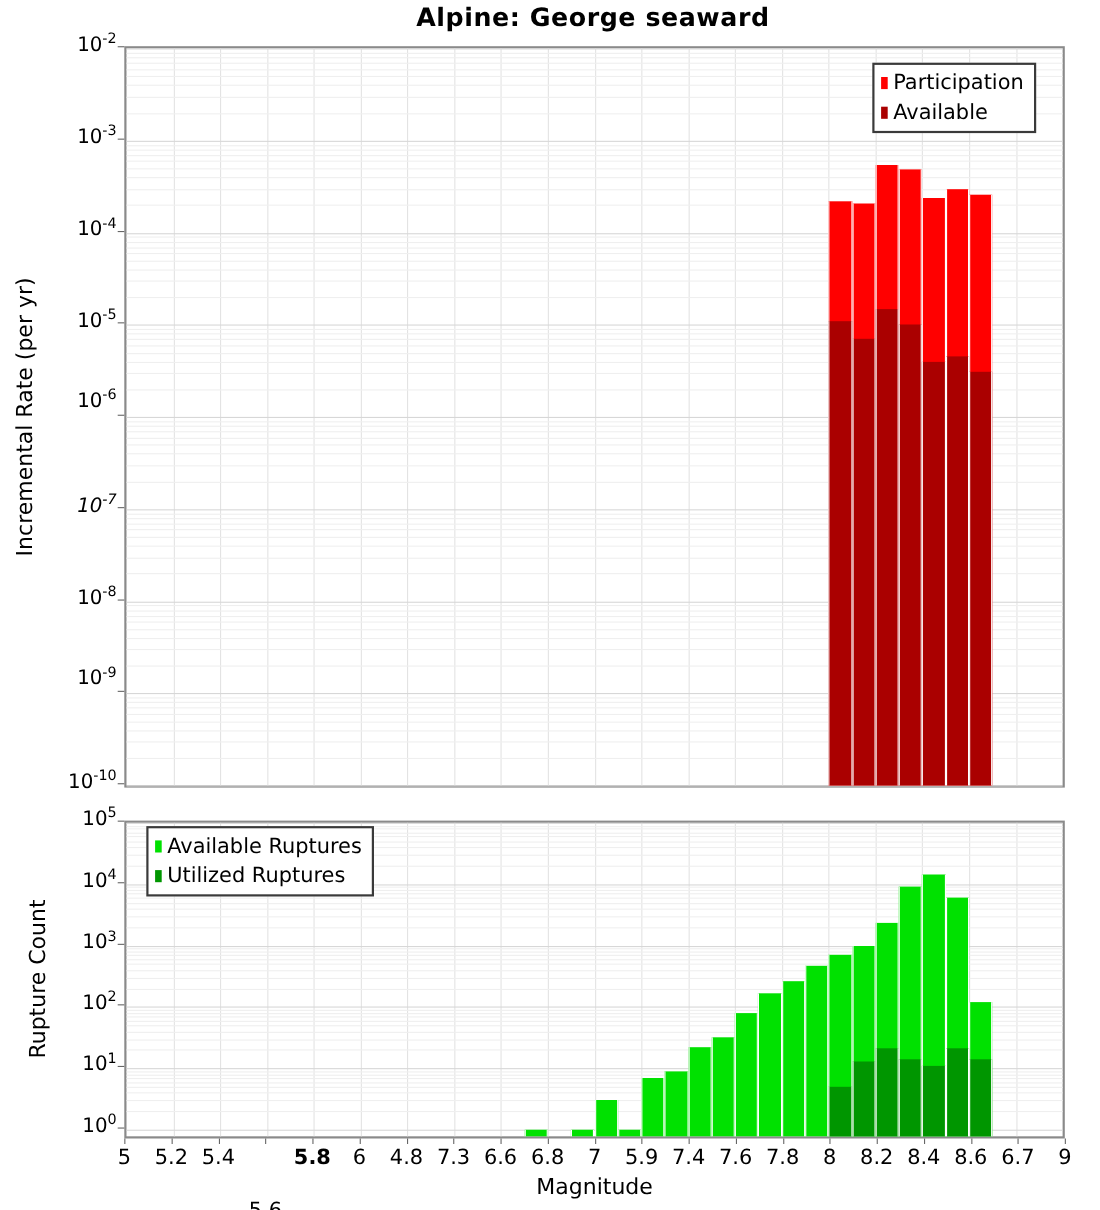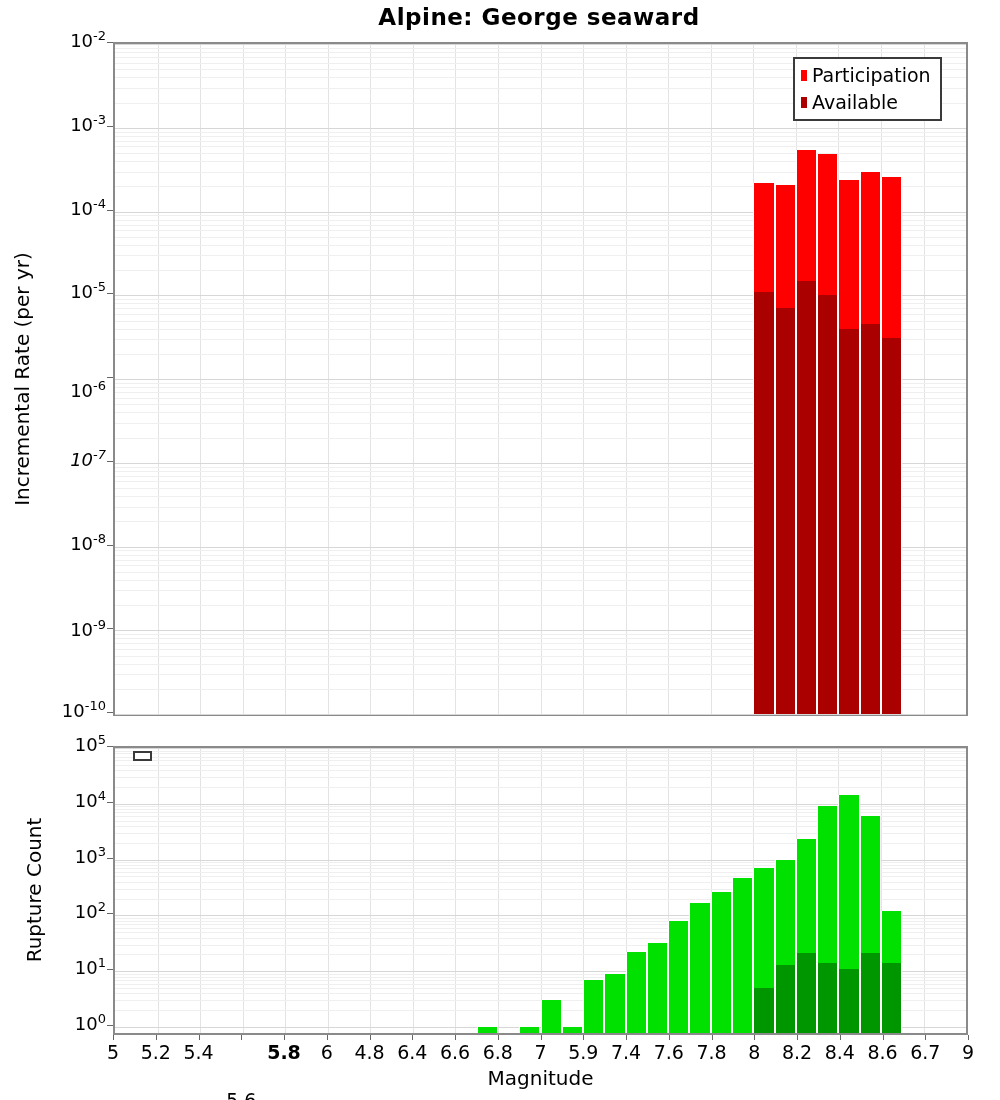--- a/index.html
+++ b/index.html
@@ -238,42 +238,50 @@
     <span class="swatch" style="background: rgb(255, 0, 0);"></span>
     <span>Participation</span>
   </div>
   <div class="legend-item">
     <span class="swatch" style="background: rgb(170, 0, 0);"></span>
     <span>Available</span>
   </div>
 </div>
 
 <div class="legend" style="left:133px;top:751px;">
+  <div class="legend-item">
+    <span class="swatch" style="background: rgb(0, 225, 0);"></span>
+    <span>Available Ruptures</span>
+  </div>
+  <div class="legend-item">
+    <span class="swatch" style="background: rgb(0, 150, 0);"></span>
+    <span>Utilized Ruptures</span>
+  </div>
 </div>
 
 <div class="ylab" style="left:22px;top:379px;transform:translate(-50%,-50%) rotate(-90deg);">Incremental Rate (per yr)</div>
 <div class="ylab" style="left:34px;top:890px;transform:translate(-50%,-50%) rotate(-90deg);">Rupture Count</div>
 <div class="xlab">Magnitude</div>
 
 <div id="ticks-layer">
     <div class="ytick" style="left: 36px; top: 28px;"><span>10</span><span class="texp">-2</span></div>
     <div class="tickmark-y" style="left: 107px; top: 42px;"></div>
     <div class="ytick" style="left: 36px; top: 111.75px;"><span>10</span><span class="texp">-3</span></div>
     <div class="tickmark-y" style="left: 107px; top: 125.75px;"></div>
     <div class="ytick" style="left: 36px; top: 195.5px;"><span>10</span><span class="texp">-4</span></div>
     <div class="tickmark-y" style="left: 107px; top: 209.5px;"></div>
     <div class="ytick" style="left: 36px; top: 279.25px;"><span>10</span><span class="texp">-5</span></div>
     <div class="tickmark-y" style="left: 107px; top: 293.25px;"></div>
-    <div class="ytick" style="left: 36px; top: 378px;"><span>10</span><span class="texp">-6</span></div>
+    <div class="ytick" style="left: 36px; top: 352px;"><span>10</span><span class="texp">-6</span></div>
     <div class="tickmark-y" style="left: 107px; top: 377px;"></div>
     <div class="ytick" style="left: 36px; top: 446.75px; font-style: italic;"><span>10</span><span class="texp">-7</span></div>
     <div class="tickmark-y" style="left: 107px; top: 460.75px;"></div>
     <div class="ytick" style="left: 36px; top: 530.5px;"><span>10</span><span class="texp">-8</span></div>
     <div class="tickmark-y" style="left: 107px; top: 544.5px;"></div>
-    <div class="ytick" style="left: 36px; top: 617px;"><span>10</span><span class="texp">-9</span></div>
+    <div class="ytick" style="left: 36px; top: 604px;"><span>10</span><span class="texp">-9</span></div>
     <div class="tickmark-y" style="left: 107px; top: 628.25px;"></div>
     <div class="ytick" style="left: 36px; top: 698px;"><span>10</span><span class="texp">-10</span></div>
     <div class="tickmark-y" style="left: 107px; top: 712px;"></div>
     <div class="ytick" style="left: 36px; top: 732px;"><span>10</span><span class="texp">5</span></div>
     <div class="tickmark-y" style="left: 107px; top: 746px;"></div>
     <div class="ytick" style="left: 36px; top: 787.8px;"><span>10</span><span class="texp">4</span></div>
     <div class="tickmark-y" style="left: 107px; top: 801.8px;"></div>
     <div class="ytick" style="left: 36px; top: 843.6px;"><span>10</span><span class="texp">3</span></div>
     <div class="tickmark-y" style="left: 107px; top: 857.6px;"></div>
     <div class="ytick" style="left: 36px; top: 899.4px;"><span>10</span><span class="texp">2</span></div>
@@ -289,21 +297,21 @@
     <div class="xtick" style="left: 198.5px;">5.4</div>
     <div class="tickmark-x" style="left: 198.5px; top: 1035px;"></div>
     <div class="xtick" style="left: 241.3px; margin-top: 48px;">5.6</div>
     <div class="tickmark-x" style="left: 241.3px; top: 1035px;"></div>
     <div class="xtick" style="left: 284px; font-weight: bold;">5.8</div>
     <div class="tickmark-x" style="left: 284px; top: 1035px;"></div>
     <div class="xtick" style="left: 326.8px;">6</div>
     <div class="tickmark-x" style="left: 326.8px; top: 1035px;"></div>
     <div class="xtick" style="left: 369.5px;">4.8</div>
     <div class="tickmark-x" style="left: 369.5px; top: 1035px;"></div>
-    <div class="xtick" style="left: 412.3px;">6.4</div>
+    <div class="xtick" style="left: 412.3px;">7.3</div>
     <div class="tickmark-x" style="left: 412.3px; top: 1035px;"></div>
     <div class="xtick" style="left: 455px;">6.6</div>
     <div class="tickmark-x" style="left: 455px; top: 1035px;"></div>
     <div class="xtick" style="left: 497.8px;">6.8</div>
     <div class="tickmark-x" style="left: 497.8px; top: 1035px;"></div>
     <div class="xtick" style="left: 540.5px;">7</div>
     <div class="tickmark-x" style="left: 540.5px; top: 1035px;"></div>
     <div class="xtick" style="left: 583.3px;">5.9</div>
     <div class="tickmark-x" style="left: 583.3px; top: 1035px;"></div>
     <div class="xtick" style="left: 626px;">7.4</div>

